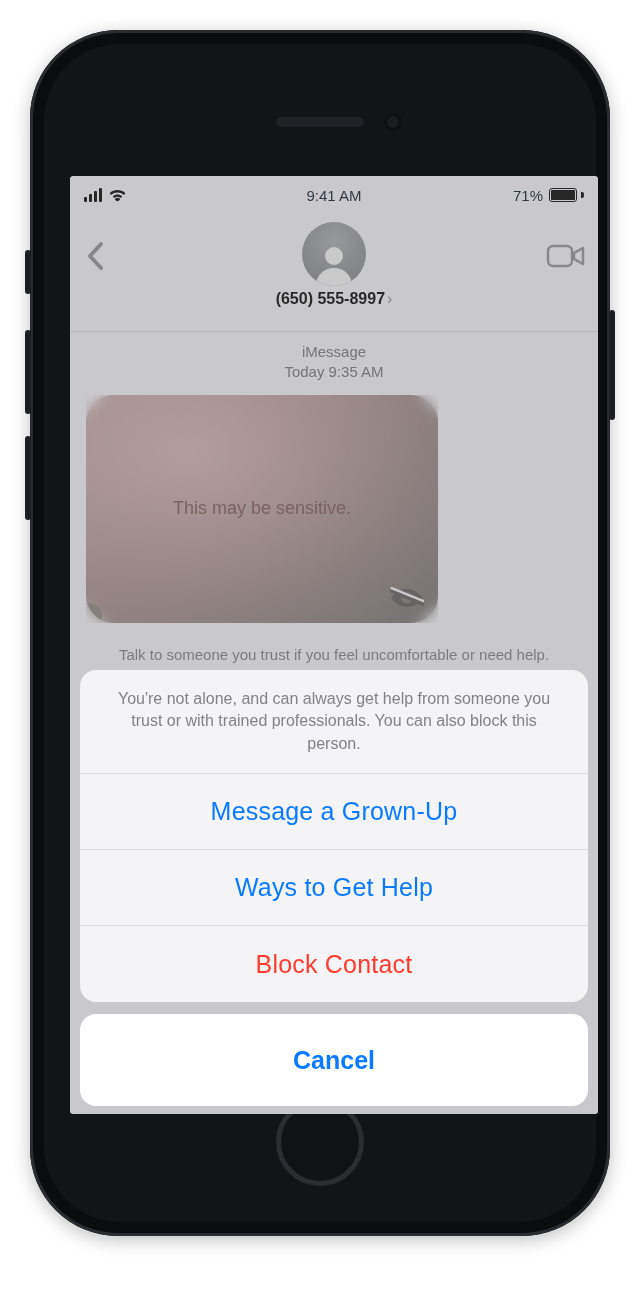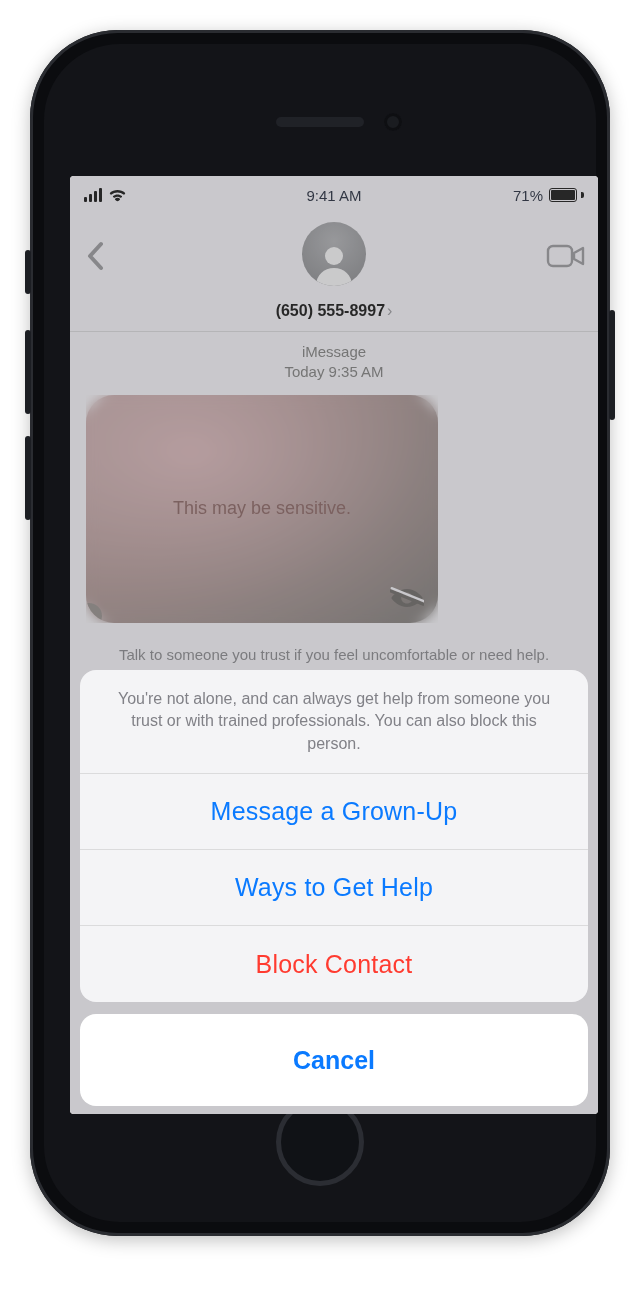--- a/index.html
+++ b/index.html
@@ -123,21 +123,21 @@
     display:flex; align-items:center; justify-content:center;
     font-size:34px;
   }
   .nav .facetime {
     position:absolute; right:10px; top:22px;
     width:44px; height:40px;
     display:flex; align-items:center; justify-content:center;
   }
   .nav .avatar-wrap {
     position:absolute; left:0; right:0; top:8px;
-    display:flex; flex-direction:column; align-items:center; gap:16px;
+    display:flex; flex-direction:column; align-items:center; gap:4px;
   }
   .avatar {
     width:64px; height:64px; border-radius:50%;
     background: radial-gradient(circle at 50% 30%, #a6a7ab, #7b7c80);
     overflow:hidden; display:flex; align-items:flex-end; justify-content:center;
   }
   .avatar svg { width:48px; height:48px; }
   .contact-line { display:flex; align-items:center; gap:2px; font-size:16px; font-weight:600; color:#000; }
   .contact-caret { color:#8e8e93; font-size:16px; font-weight:400; }
 

